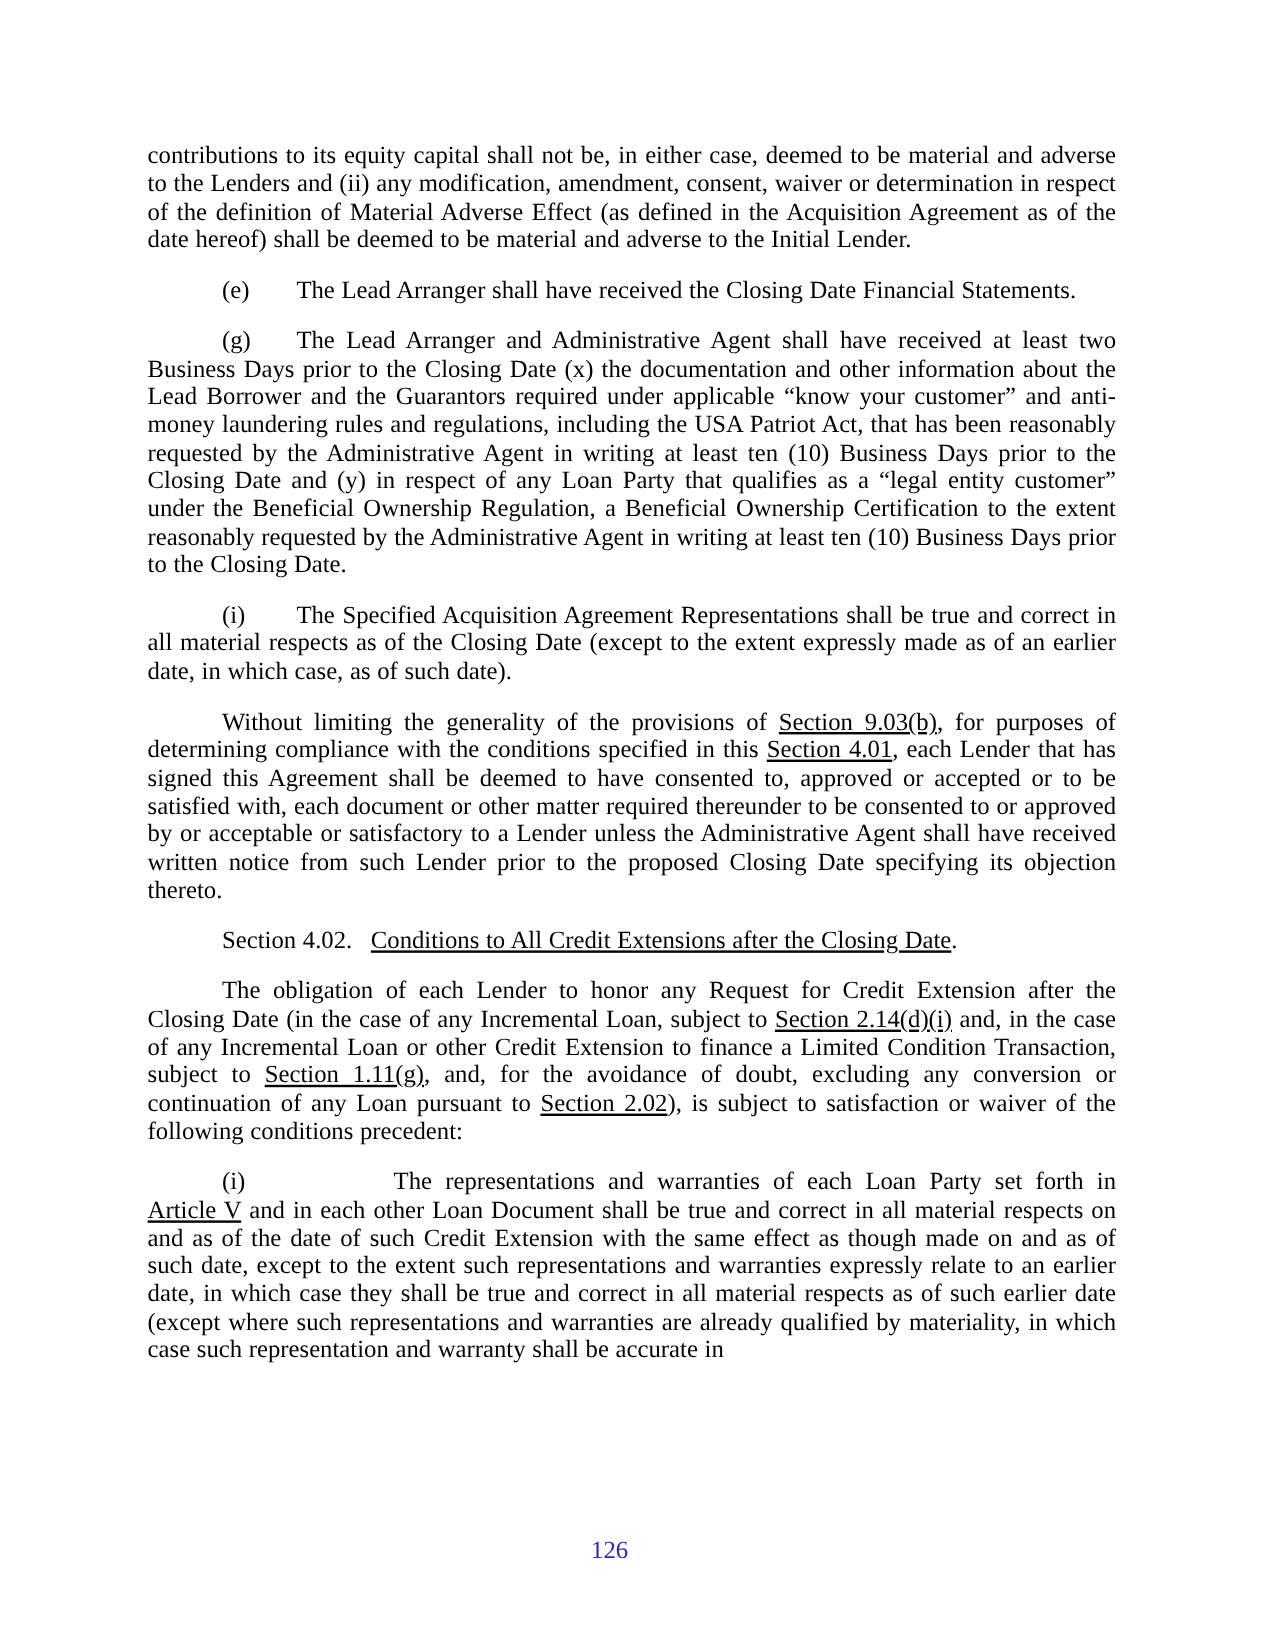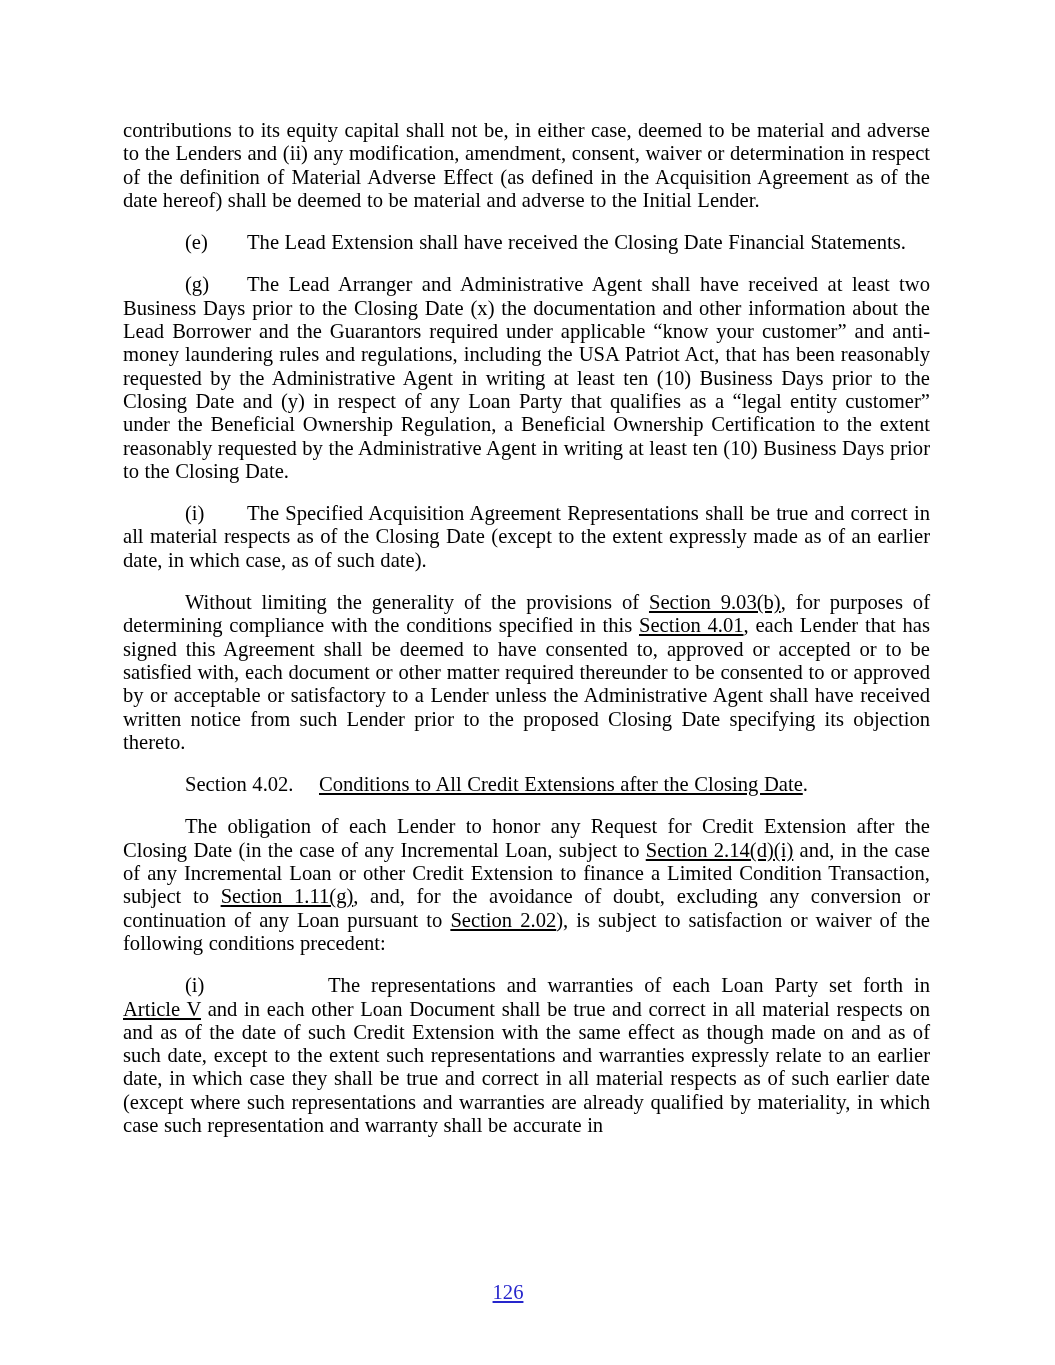--- a/index.html
+++ b/index.html
@@ -26,41 +26,40 @@
     font-size: 20.6px;
     line-height: 23.3px;
     text-align: justify;
     text-indent: 62px;
     word-spacing: 0.02em;
   }
   .para.cont { text-indent: 0; }
   .plabel { display: inline-block; width: 62px; text-indent: 0; }
   .heading .plabel { width: 124px; }
   .wide .plabel { width: 143px; }
-  .u { text-decoration: underline; margin-left: 10px; }
+  .u { text-decoration: underline; }
   .ref { text-decoration: underline; color: inherit; cursor: pointer; }
   .footer {
     position: absolute;
     top: 1281px; left: 0; width: 100%;
     text-align: center;
     font-size: 20.6px; line-height: 23.3px;
   }
   .footer a {
     color: var(--link-color, #2626cc);
-    text-decoration: underline;
     cursor: pointer;
   }
 </style>
 </head>
 <body style="color: rgb(0, 0, 0);">
 
 <div class="page">
   <div class="content">
     <p class="para cont"><span>contributions to its equity capital shall not be, in either case, deemed to be material and adverse to the Lenders and (ii) any modification, amendment, consent, waiver or determination in respect of the definition of Material Adverse Effect (as defined in the Acquisition Agreement as of the date hereof) shall be deemed to be material and adverse to the Initial Lender.</span></p>
-    <p class="para"><span class="plabel">(e)</span><span>The Lead Extension shall have received the Closing Date Financial Statements.</span></p>
+    <p class="para"><span class="plabel">(e)</span><span>The Lead Arranger shall have received the Closing Date Financial Statements.</span></p>
     <p class="para"><span class="plabel">(g)</span><span>The Lead Arranger and Administrative Agent shall have received at least two Business Days prior to the Closing Date (x) the documentation and other information about the Lead Borrower and the Guarantors required under applicable “know your customer” and anti-money laundering rules and regulations, including the USA Patriot Act, that has been reasonably requested by the Administrative Agent in writing at least ten (10) Business Days prior to the Closing Date and (y) in respect of any Loan Party that qualifies as a “legal entity customer” under the Beneficial Ownership Regulation, a Beneficial Ownership Certification to the extent reasonably requested by the Administrative Agent in writing at least ten (10) Business Days prior to the Closing Date.</span></p>
     <p class="para"><span class="plabel">(i)</span><span>The Specified Acquisition Agreement Representations shall be true and correct in all material respects as of the Closing Date (except to the extent expressly made as of an earlier date, in which case, as of such date).</span></p>
     <p class="para"><span>Without limiting the generality of the provisions of </span><span class="ref">Section 9.03(b)</span><span>, for purposes of determining compliance with the conditions specified in this </span><span class="ref">Section 4.01</span><span>, each Lender that has signed this Agreement shall be deemed to have consented to, approved or accepted or to be satisfied with, each document or other matter required thereunder to be consented to or approved by or acceptable or satisfactory to a Lender unless the Administrative Agent shall have received written notice from such Lender prior to the proposed Closing Date specifying its objection thereto.</span></p>
     <p class="para heading"><span class="plabel">Section 4.02.</span><span class="u">Conditions to All Credit Extensions after the Closing Date</span><span>.</span></p>
     <p class="para"><span>The obligation of each Lender to honor any Request for Credit Extension after the Closing Date (in the case of any Incremental Loan, subject to </span><span class="ref">Section 2.14(d)(i)</span><span> and, in the case of any Incremental Loan or other Credit Extension to finance a Limited Condition Transaction, subject to </span><span class="ref">Section 1.11(g)</span><span>, and, for the avoidance of doubt, excluding any conversion or continuation of any Loan pursuant to </span><span class="ref">Section 2.02</span><span>), is subject to satisfaction or waiver of the following conditions precedent:</span></p>
     <p class="para wide"><span class="plabel">(i)</span><span>The representations and warranties of each Loan Party set forth in </span><span class="ref">Article V</span><span> and in each other Loan Document shall be true and correct in all material respects on and as of the date of such Credit Extension with the same effect as though made on and as of such date, except to the extent such representations and warranties expressly relate to an earlier date, in which case they shall be true and correct in all material respects as of such earlier date (except where such representations and warranties are already qualified by materiality, in which case such representation and warranty shall be accurate in</span></p>
   </div>
 
   <div class="footer">
     <a>126</a>

